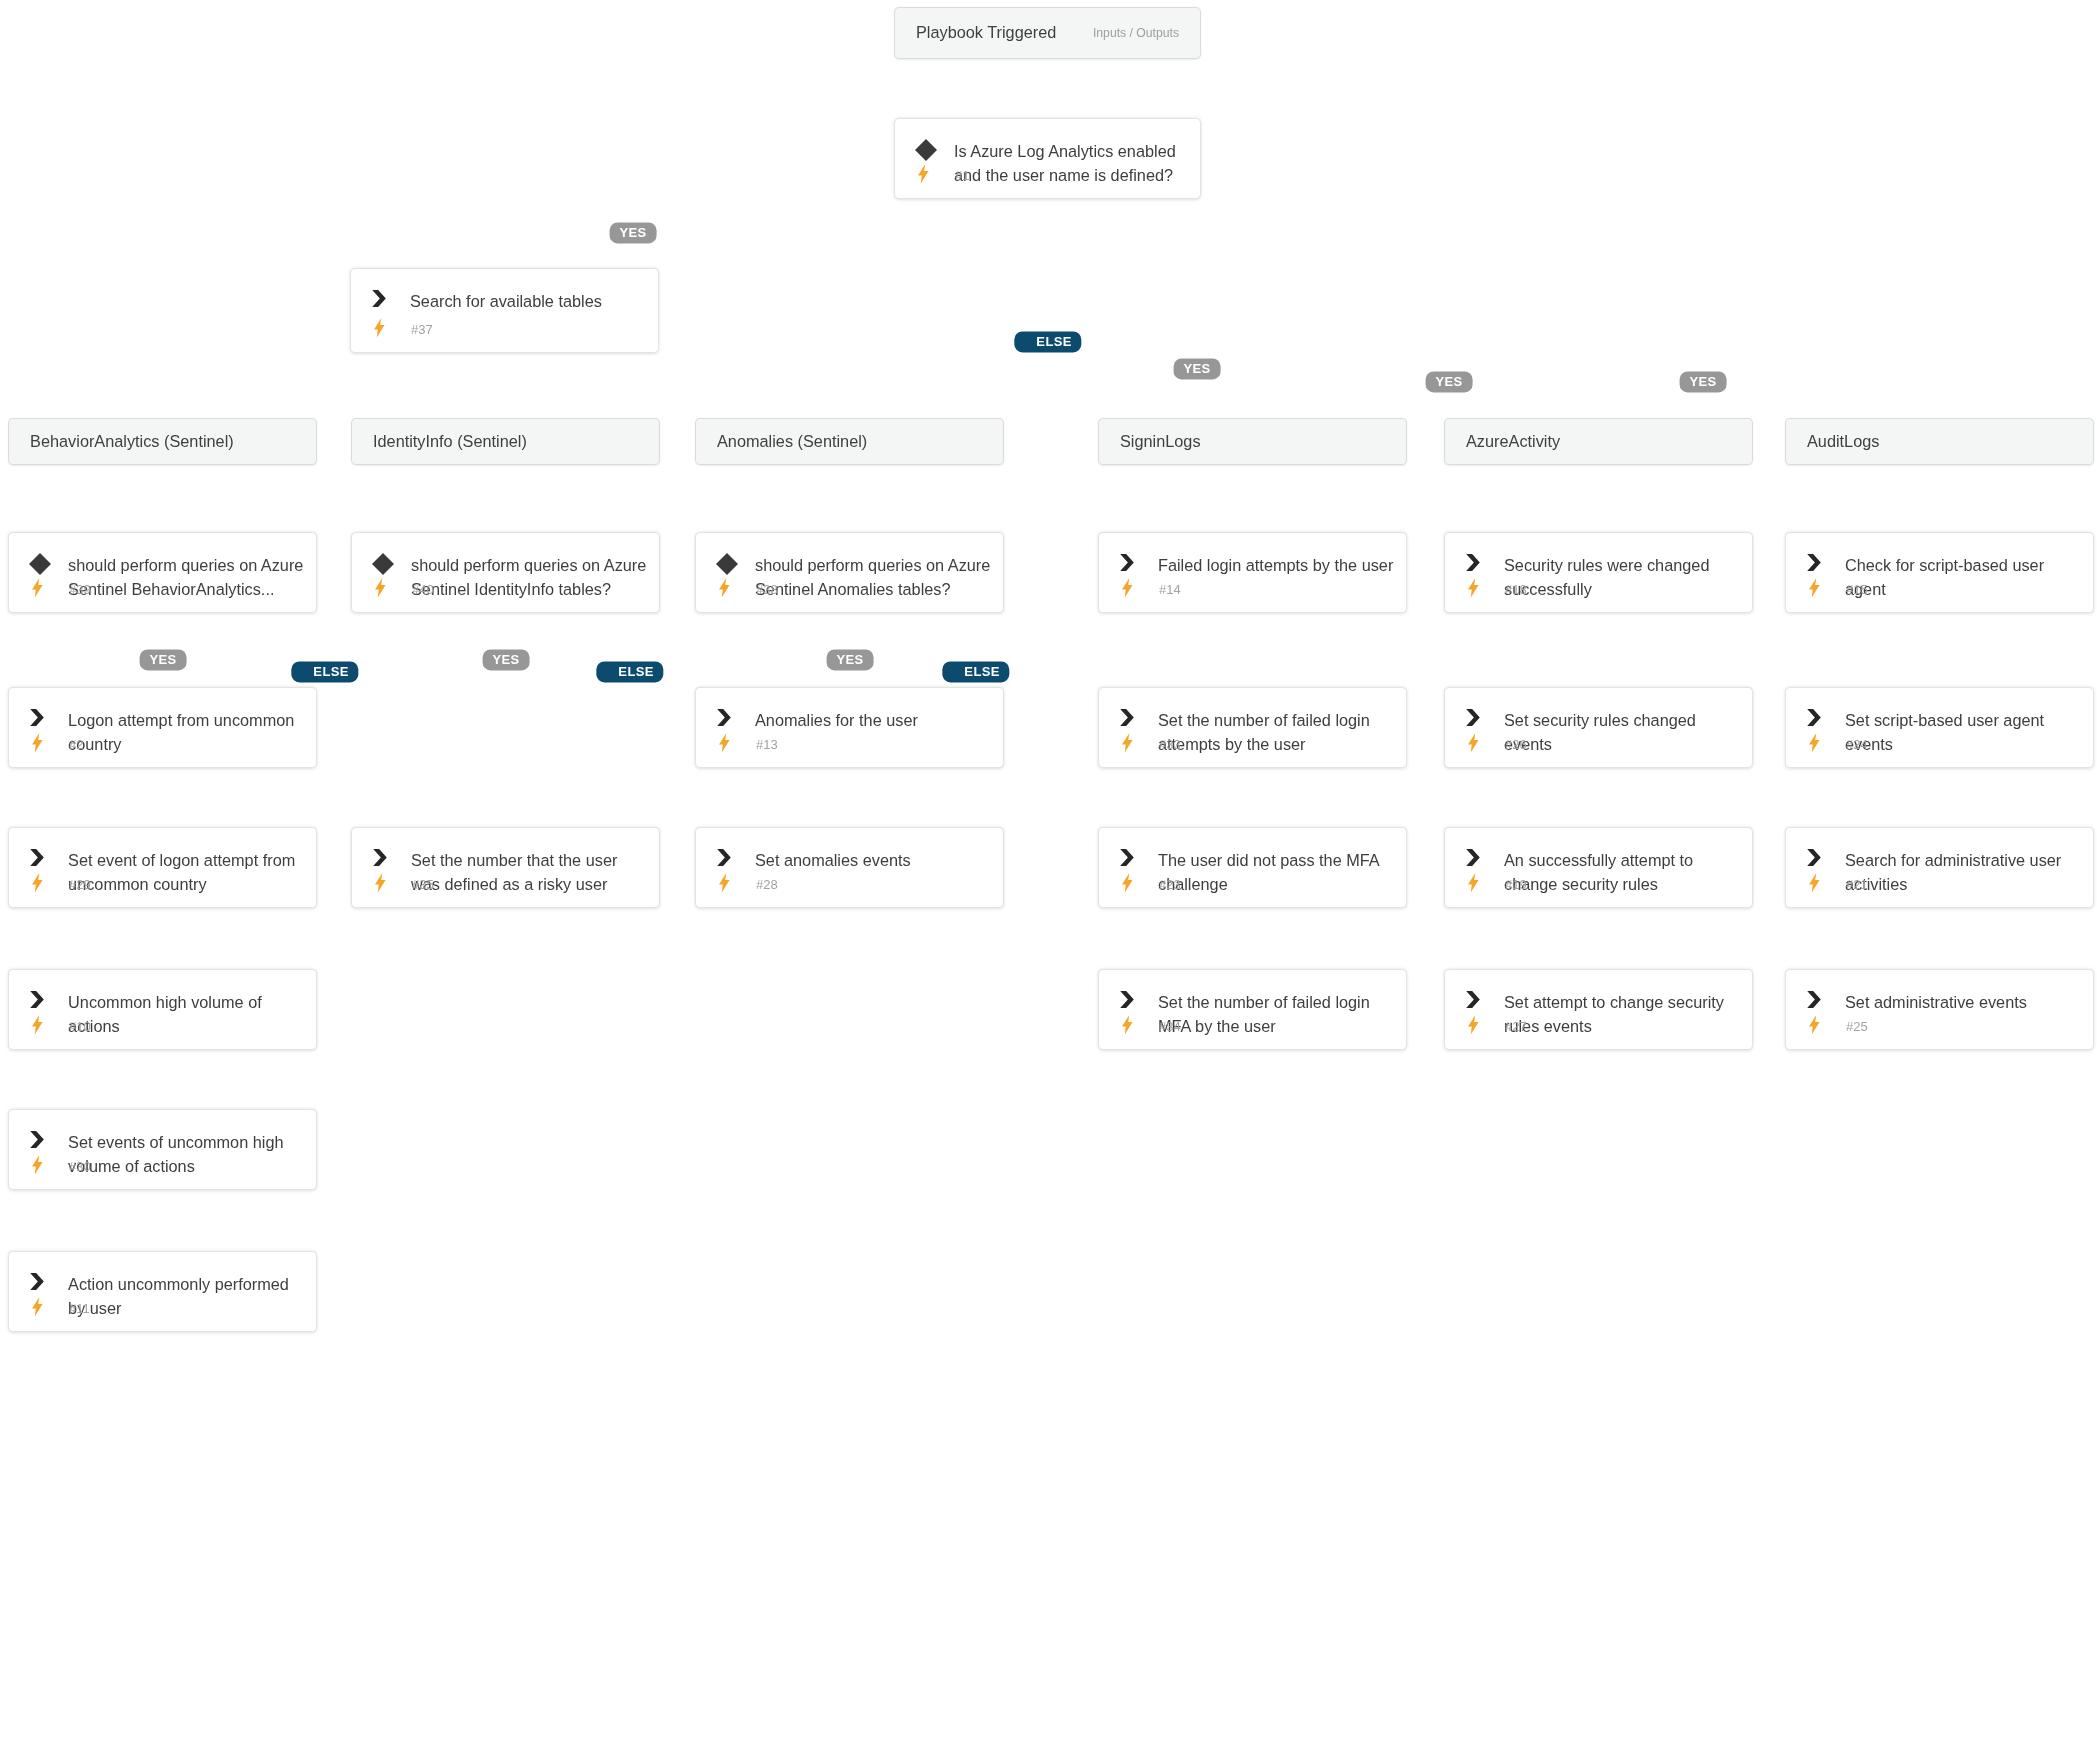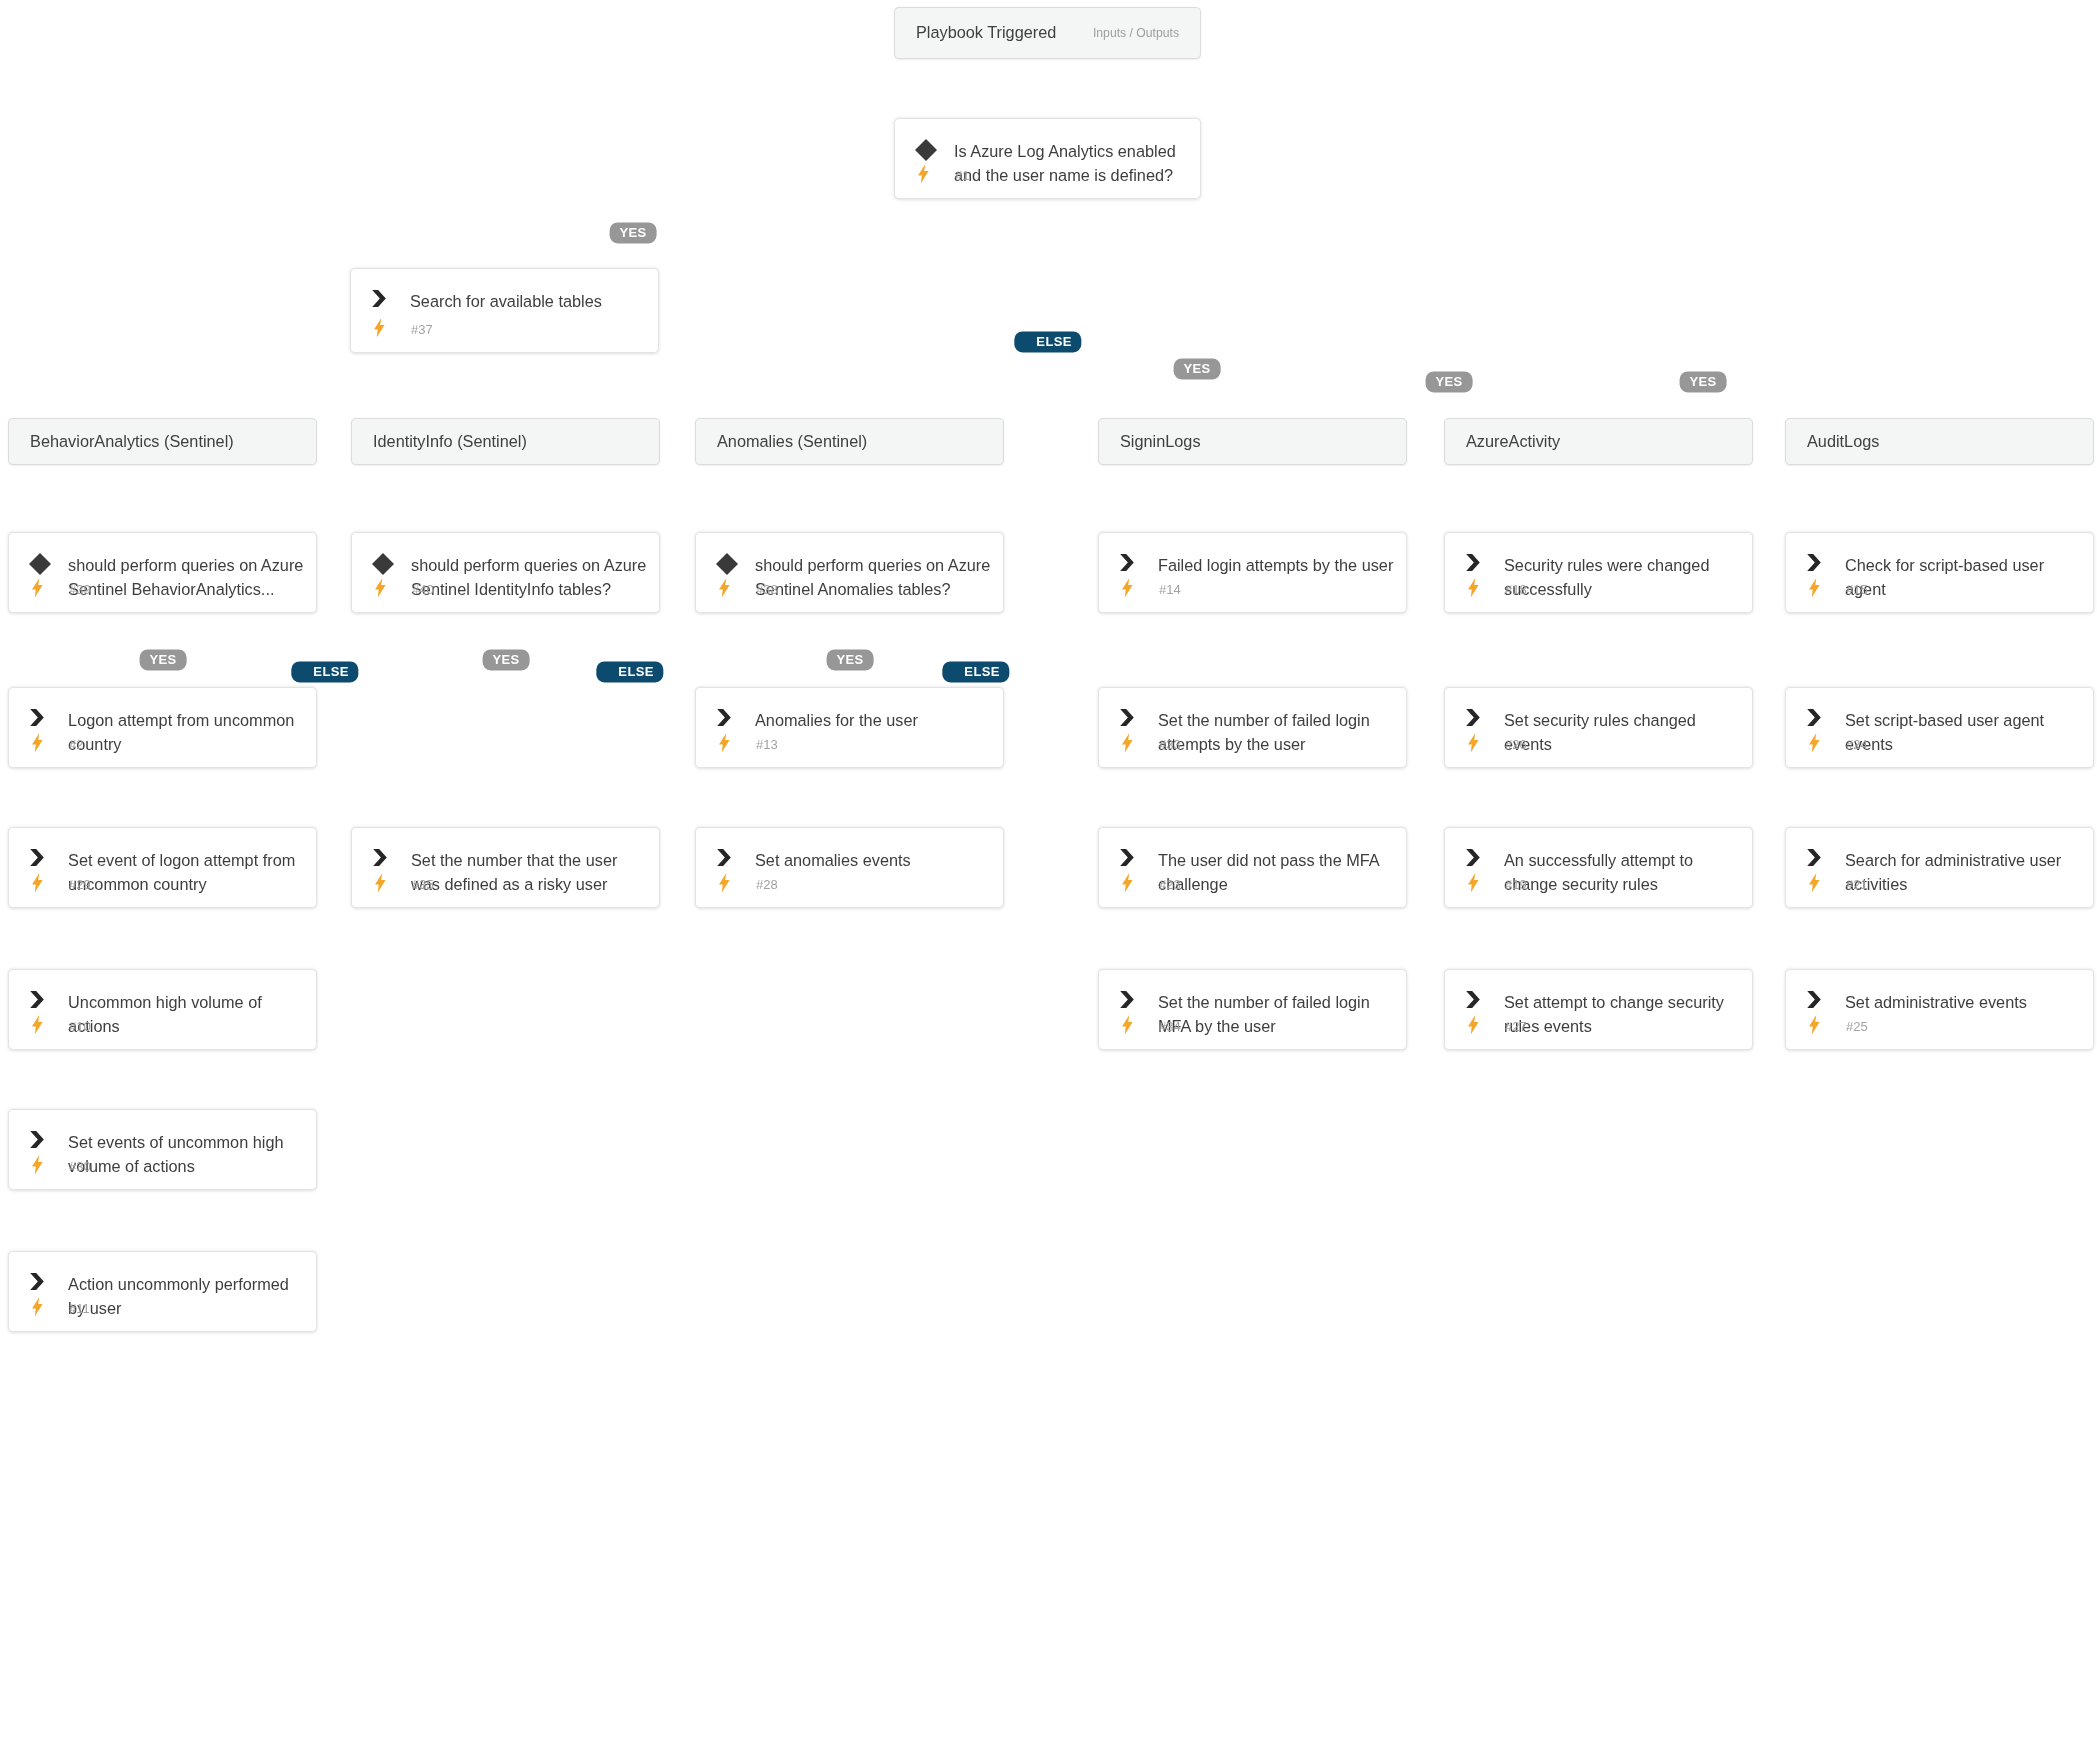--- a/index.html
+++ b/index.html
@@ -15,21 +15,21 @@
   .title{position:absolute;left:59px;top:19.5px;width:237px;font-size:16.3px;line-height:24.4px;color:#3e3e3e;}
   .icn{position:absolute;left:21px;top:21px;}
   .icn.dmd{left:19.5px;top:19.5px;}
   .bolt{position:absolute;left:23px;bottom:11.4px;}
   .num{position:absolute;left:60px;bottom:14.6px;font-size:13px;color:#a2a2a2;}
   .p{position:absolute;left:50%;width:37px;height:19.5px;margin-left:-18.7px;background:#b3b3b3;z-index:-1;}
   .pt{top:-9.8px;border-radius:18.7px 18.7px 0 0;}
   .pb{bottom:-9.8px;border-radius:0 0 18.7px 18.7px;}
   .badge{position:absolute;transform:translate(-50%,-50%);z-index:3;color:#fff;font-size:13px;
          font-weight:600;letter-spacing:0.4px;padding:4.1px 9.8px;border-radius:8.1px;line-height:1;}
-  .badge.yes{background:#979797;}
+  .badge.yes{background:#979797;border-radius:8px;}
   .badge.else{background:#0c4a6e;padding-left:22px;}
 </style>
 </head>
 <body>
 
 <div id="canvas">
 
 <svg class="edges" width="2097" height="1755" viewBox="0 0 2580 2159">
   <defs>
     <marker id="arr" viewBox="0 0 10 10" refX="7.5" refY="5" markerWidth="8.5" markerHeight="8.5" orient="auto">

